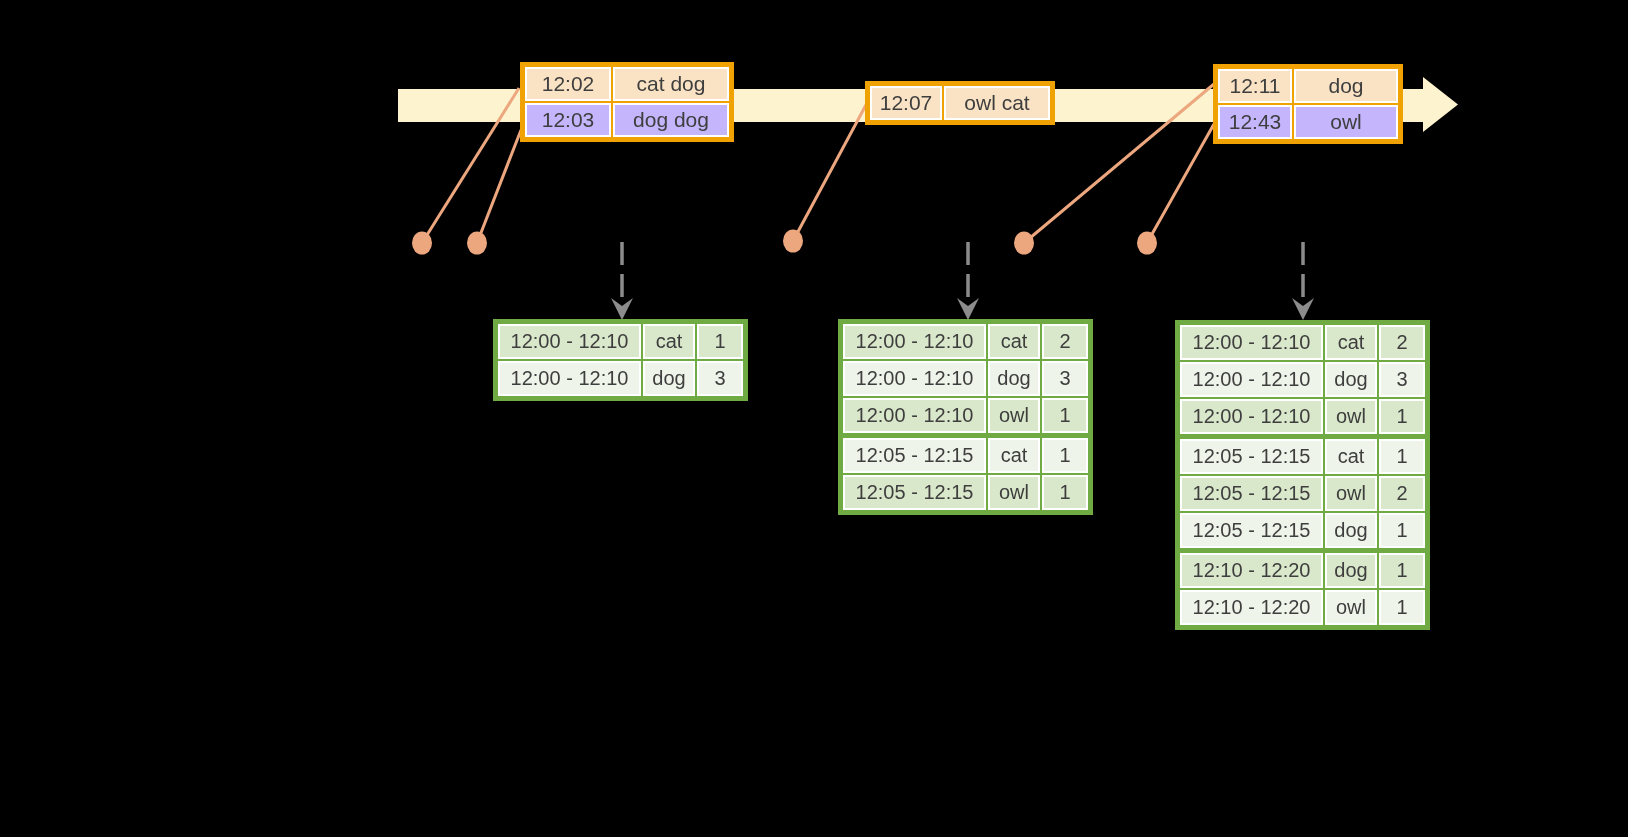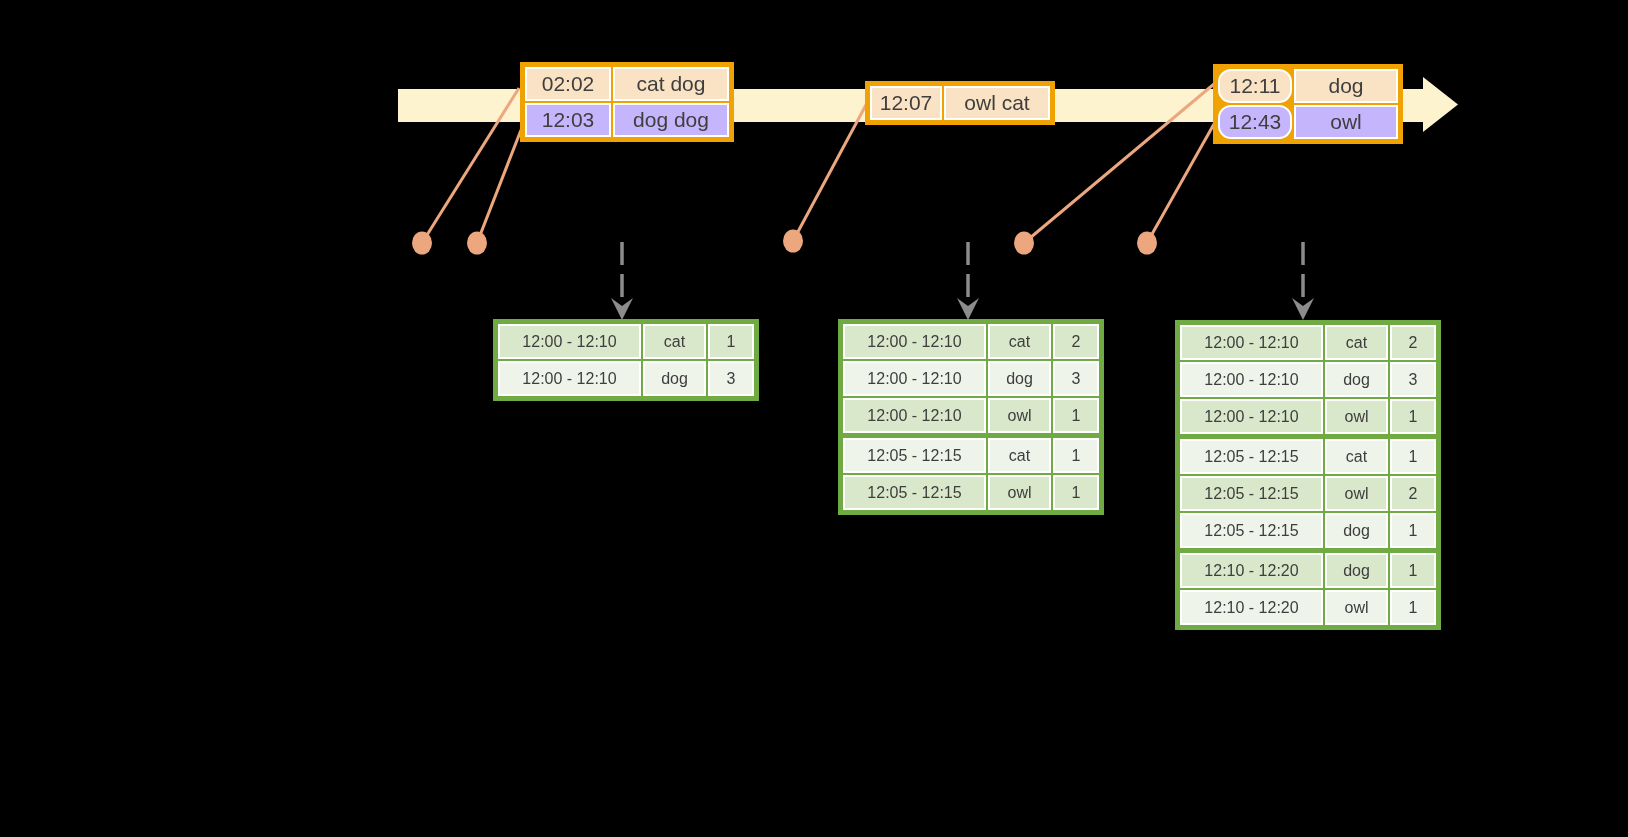--- a/index.html
+++ b/index.html
@@ -16,26 +16,26 @@
     border:2px solid #ffffff;box-sizing:border-box;text-align:center;
     vertical-align:middle;padding:0 4px;white-space:nowrap;overflow:hidden;
   }
   
   table.events{background:#f0a202;border:3px solid #f0a202;}
   table.events td{height:34px;font-size:21px;}
   table.events tr.a td{background:#fae3c4;}
   table.events tr.b td{background:#c4b5fd;}
   table.e1 td:first-child{width:86px;} table.e1 td:last-child{width:116px;}
   table.e2 td:first-child{width:72px;} table.e2 td:last-child{width:106px;}
-  table.e3 td:first-child{width:74px;border-radius:13px;} table.e3 td:last-child{width:104px;}
+  table.e3 td:first-child{width:74px;} table.e3 td:last-child{width:104px;}
   
   table.results{background:#6faa42;border:3px solid #6faa42;}
-  table.results td{height:35px;font-size:16px;}
+  table.results td{height:35px;font-size:20px;}
   table.results td:first-child{width:143px;}
-  table.results td:nth-child(2){width:63px;}
+  table.results td:nth-child(2){width:52px;}
   table.results td:last-child{width:46px;}
   table.results tr.a td{background:#d9e7ca;}
   table.results tr.b td{background:#eff4ea;}
   table.dt tr.sep td{
     height:1px;border:none;padding:0;background:transparent;
     font-size:0;line-height:0;
   }
 </style>
 </head>
 <body>
@@ -71,21 +71,21 @@
     <g fill="#8c8c8c">
       <polygon points="611,298 622,306 633,298 622,320"></polygon>
       <polygon points="957,298 968,306 979,298 968,320"></polygon>
       <polygon points="1292,298 1303,306 1314,298 1303,320"></polygon>
     </g>
   </svg>
 
   <table class="dt events e1" style="left:520px;top:62px;">
     <tbody>
         <tr class="a">
-          <td>02:02</td>
+          <td>12:02</td>
           <td>cat dog</td>
         </tr>
         <tr class="b">
           <td>12:03</td>
           <td>dog dog</td>
         </tr>
       </tbody>
   </table>
 
   <table class="dt events e2" style="left:865px;top:81px;">

